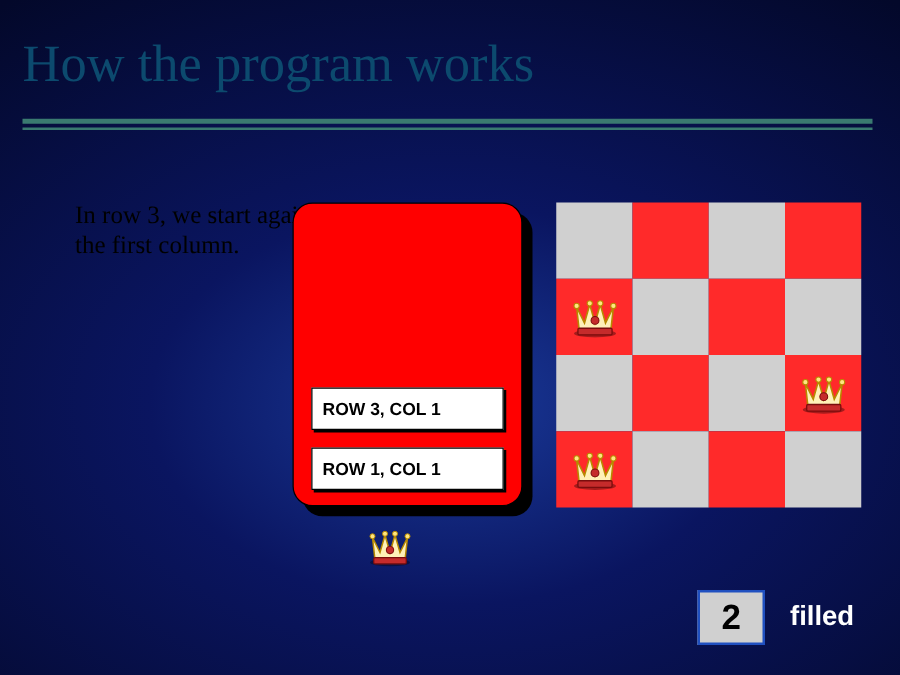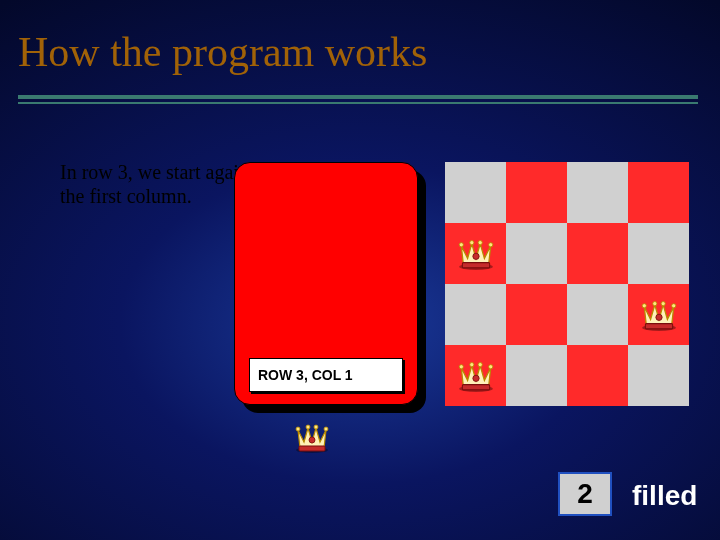--- a/index.html
+++ b/index.html
@@ -7,21 +7,21 @@
   body {
     background: radial-gradient(ellipse 600px 400px at 50% 60%, #1a3a9a 0%, #0a1560 40%, #03082a 100%);
     font-family: "Times New Roman", serif;
     color: #fff;
     position: relative;
   }
   .title {
     position: absolute;
     top: 28px;
     left: 18px;
-    color: #a16207;
+    color: #0c4a6e;
     font-size: 42px;
     font-weight: normal;
   }
   .hr1 {
     position: absolute;
     top: 95px;
     left: 18px;
     width: 680px;
     height: 4px;
     background: #3a7a70;
@@ -134,37 +134,38 @@
     font-family: Arial, sans-serif;
     font-weight: bold;
     font-size: 28px;
   }
   .counter-label {
     position: absolute;
     top: 480px;
     left: 632px;
     font-family: Arial, sans-serif;
     font-weight: bold;
-    font-size: 28px;
+    font-size: 22px;
     color: #fff;
   }
 </style>
 </head>
 <body>
 
 <div class="title">How the program works</div>
 <div class="hr1"></div>
 <div class="hr2"></div>
 
 <div class="explain">In row 3, we start again at the first column.</div>
 
 <div class="stack-wrap">
   <div class="stack-shadow"></div>
   <div class="stack">
     <div class="stack-item">ROW 3, COL 1</div>
+    <div class="stack-item">ROW 1, COL 1</div>
   </div>
 </div>
 
 <div class="orphan-crown">
     <svg class="crown-svg" width="40" height="36" viewBox="0 0 40 36">
     <ellipse cx="20" cy="32" rx="16" ry="3" fill="#000" opacity="0.35"></ellipse>
     <path d="M6 12 L12 24 L16 10 L20 24 L24 10 L28 24 L34 12 L32 30 L8 30 Z" fill="#fff1b8" stroke="#b88a00" stroke-width="1.2"></path>
     <rect x="7" y="28" width="26" height="5" rx="1" fill="#c52b2b" stroke="#7a0d0d" stroke-width="1"></rect>
     <circle cx="6" cy="11" r="2" fill="#ffe680" stroke="#b88a00" stroke-width="0.8"></circle>
     <circle cx="16" cy="9" r="2" fill="#ffe680" stroke="#b88a00" stroke-width="0.8"></circle>

